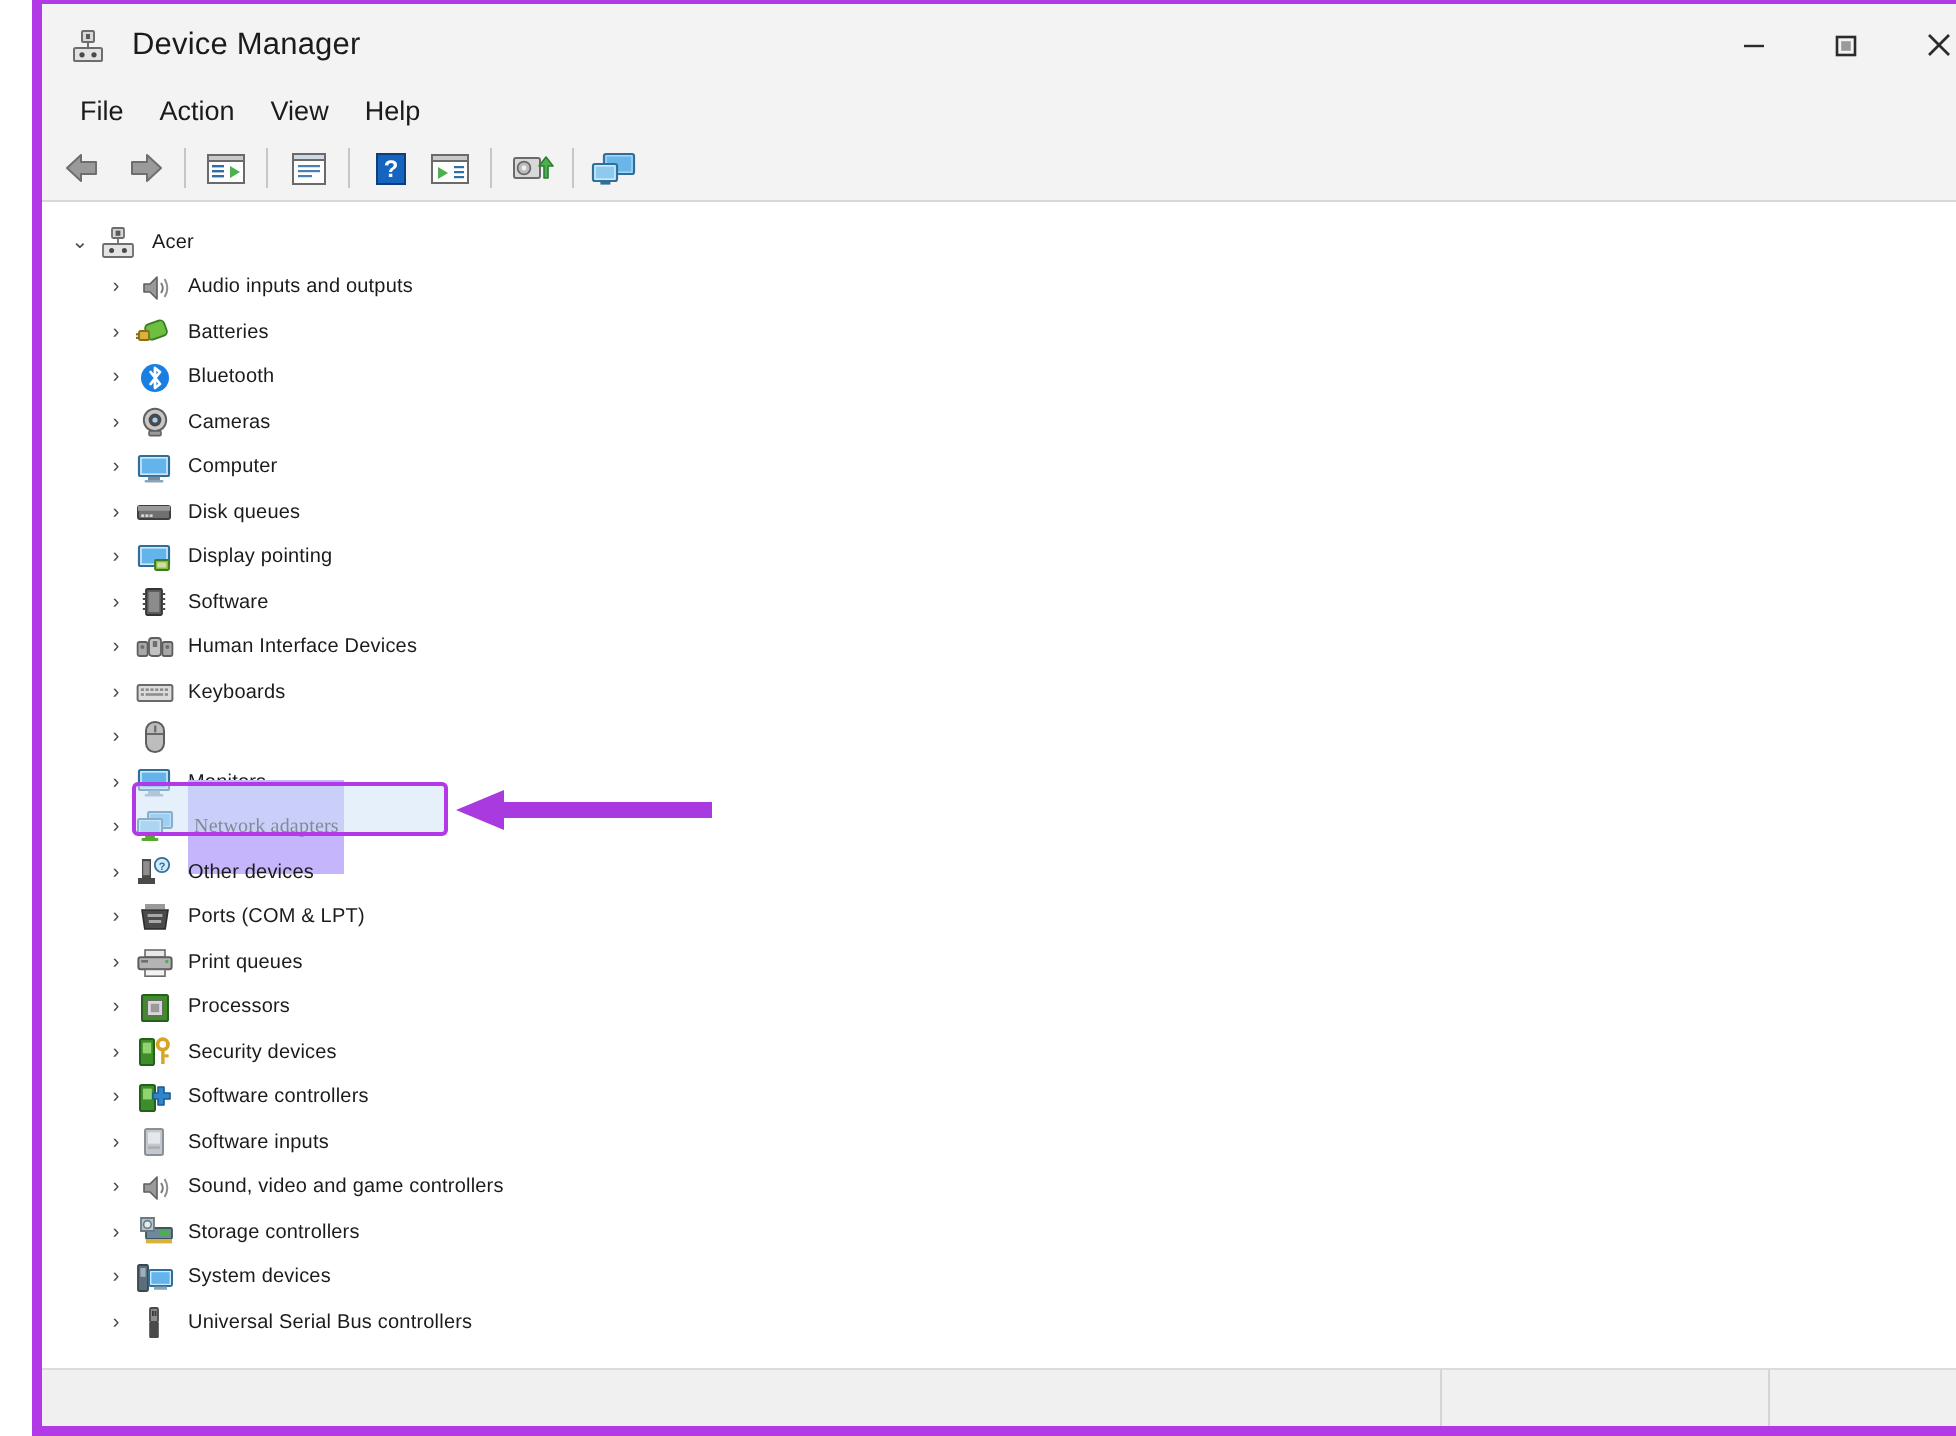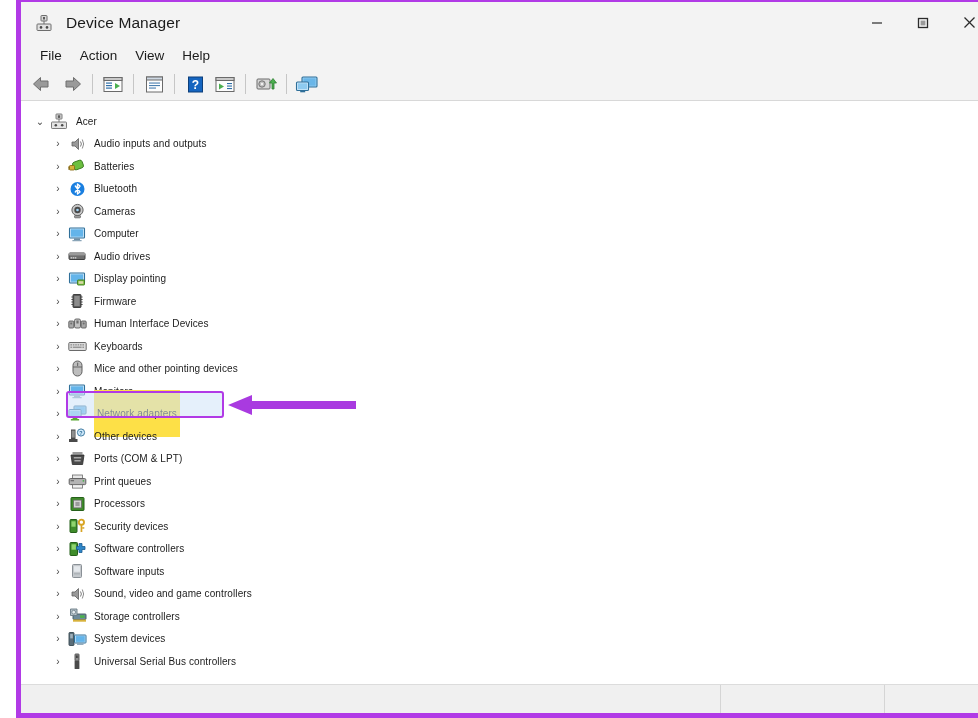--- a/index.html
+++ b/index.html
@@ -129,21 +129,21 @@
     display: flex; align-items: center; justify-content: center;
   }
   .label {
     font-size: 10px;
     color: #1b1b1b;
     letter-spacing: .1px;
   }
   .row.root .chev { margin-left: 10px; }
   .row.child { padding-left: 28px; }
 
-  .row.highlighted .label { background: #fde047; padding: 18px 3px; }
+  .row.highlighted .label { background: #c4b5fd; padding: 18px 3px; font-family: Liberation Serif, serif; }
   .hl-box {
     position: absolute;
     border: 2.5px solid #b13ae6;
     border-radius: 3px;
     background: rgba(207,228,247,.55);
     pointer-events: none;
     box-sizing: border-box;
   }
 
   
@@ -374,21 +374,21 @@
       <span class="chev">›</span>
       <span class="ico">
         <svg width="18" height="14" viewBox="0 0 18 14">
           <rect x="1" y="4" width="16" height="6.5" rx="1" fill="#707070" stroke="#3f3f3f" stroke-width="1"></rect>
           <rect x="1" y="4" width="16" height="2.4" fill="#9a9a9a"></rect>
           <rect x="2.6" y="8.2" width="1.5" height="1.3" fill="#d8d8d8"></rect>
           <rect x="4.7" y="8.2" width="1.5" height="1.3" fill="#d8d8d8"></rect>
           <rect x="6.8" y="8.2" width="1.5" height="1.3" fill="#d8d8d8"></rect>
         </svg>
       </span>
-      <span class="label">Audio drives</span>
+      <span class="label">Disk queues</span>
     </div>
 
     <div class="row child">
       <span class="chev">›</span>
       <span class="ico">
         <svg width="18" height="16" viewBox="0 0 18 16">
           <rect x="1.5" y="2" width="15" height="10" rx="0.8" fill="#cfe9fb" stroke="#2f6f99" stroke-width="1.1"></rect>
           <rect x="2.9" y="3.3" width="12.2" height="7.4" fill="#63b4ea"></rect>
           <rect x="9.5" y="9" width="7" height="5" rx="0.6" fill="#7cc241" stroke="#3f7a1c" stroke-width="0.9"></rect>
           <rect x="10.6" y="10.2" width="4.6" height="2.6" fill="#d8d8a8"></rect>
@@ -406,21 +406,21 @@
           <rect x="1.4" y="3.5" width="1.7" height="1" fill="#4a4a4a"></rect>
           <rect x="1.4" y="6" width="1.7" height="1" fill="#4a4a4a"></rect>
           <rect x="1.4" y="8.5" width="1.7" height="1" fill="#4a4a4a"></rect>
           <rect x="1.4" y="11" width="1.7" height="1" fill="#4a4a4a"></rect>
           <rect x="10.9" y="3.5" width="1.7" height="1" fill="#4a4a4a"></rect>
           <rect x="10.9" y="6" width="1.7" height="1" fill="#4a4a4a"></rect>
           <rect x="10.9" y="8.5" width="1.7" height="1" fill="#4a4a4a"></rect>
           <rect x="10.9" y="11" width="1.7" height="1" fill="#4a4a4a"></rect>
         </svg>
       </span>
-      <span class="label">Firmware</span>
+      <span class="label">Software</span>
     </div>
 
     <div class="row child">
       <span class="chev">›</span>
       <span class="ico">
         <svg width="19" height="15" viewBox="0 0 19 15">
           <rect x="0.8" y="5" width="5" height="7" rx="1" fill="#a8a8a8" stroke="#5e5e5e" stroke-width="0.9"></rect>
           <rect x="6.5" y="3" width="6" height="9" rx="1.6" fill="#c2c2c2" stroke="#5e5e5e" stroke-width="0.9"></rect>
           <rect x="13.2" y="5" width="5" height="7" rx="1" fill="#a8a8a8" stroke="#5e5e5e" stroke-width="0.9"></rect>
           <rect x="8.4" y="4.5" width="2.2" height="3" fill="#6e6e6e"></rect>
@@ -452,21 +452,20 @@
 
     <div class="row child">
       <span class="chev">›</span>
       <span class="ico">
         <svg width="13" height="17" viewBox="0 0 13 17">
           <rect x="2" y="1" width="9" height="15" rx="4.4" fill="#bdbdbd" stroke="#5e5e5e" stroke-width="1"></rect>
           <path d="M2 7 L11 7" stroke="#5e5e5e" stroke-width="0.9"></path>
           <rect x="6" y="2.6" width="1.2" height="3.6" rx="0.6" fill="#6e6e6e"></rect>
         </svg>
       </span>
-      <span class="label">Mice and other pointing devices</span>
     </div>
 
     <div class="row child">
       <span class="chev">›</span>
       <span class="ico">
         <svg width="18" height="16" viewBox="0 0 18 16">
           <rect x="1.5" y="2" width="15" height="10" rx="0.8" fill="#cfe9fb" stroke="#2f6f99" stroke-width="1.1"></rect>
           <rect x="2.9" y="3.3" width="12.2" height="7.4" fill="#63b4ea"></rect>
           <rect x="6" y="12.3" width="6" height="1.9" fill="#8aa5b8"></rect>
           <rect x="4.3" y="14" width="9.4" height="1.3" rx="0.5" fill="#8aa5b8"></rect>

